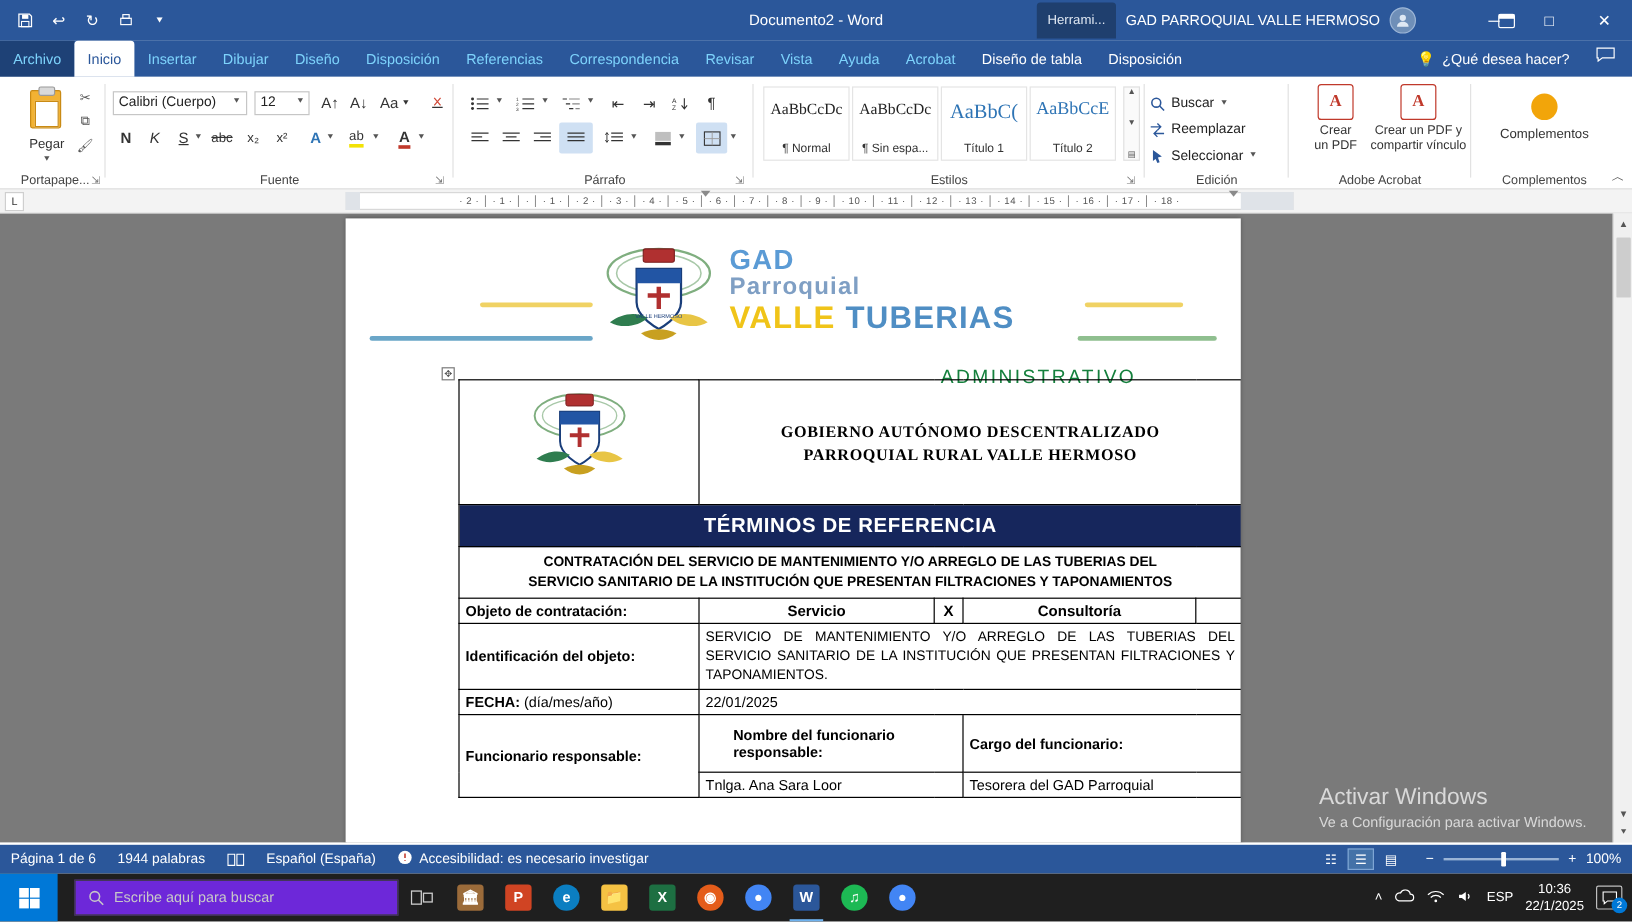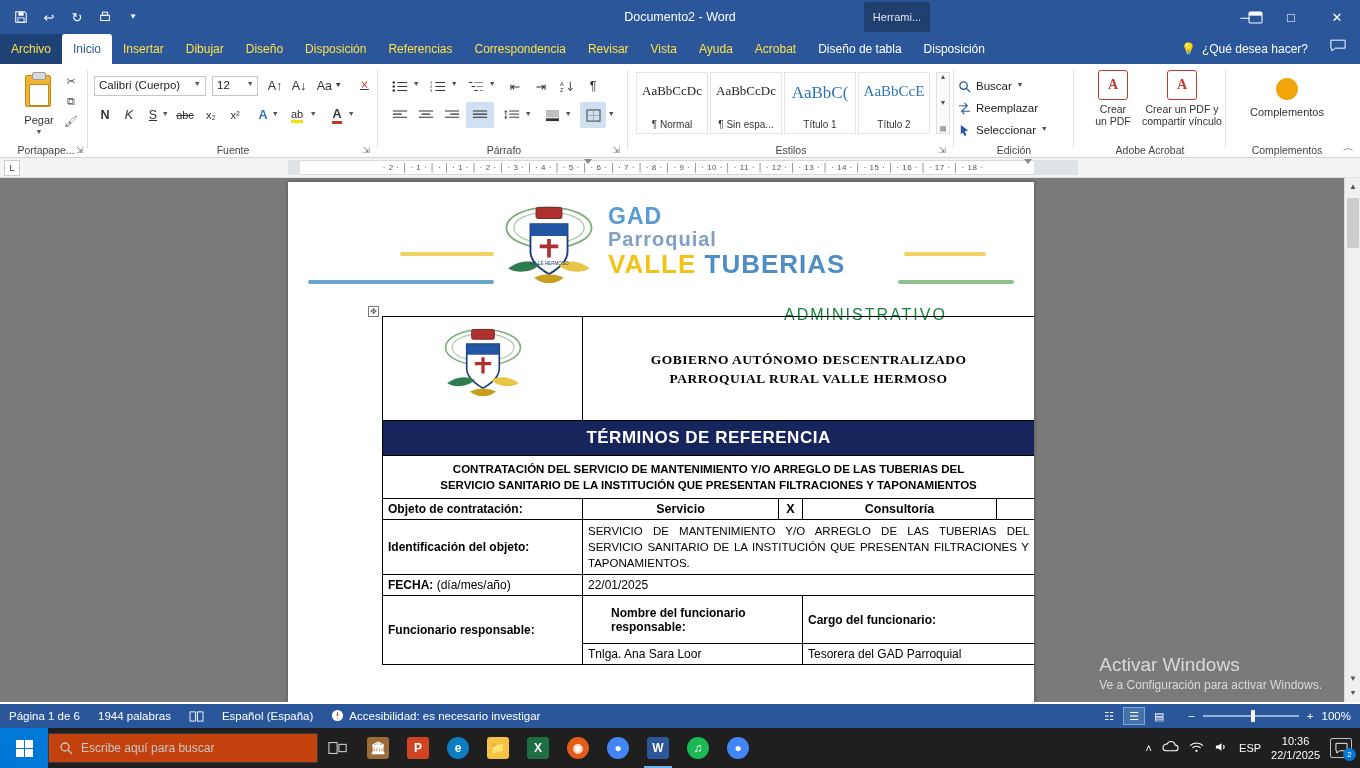--- a/index.html
+++ b/index.html
@@ -53,21 +53,21 @@
     position:absolute; right:92px; top:5px; width:26px; height:24px;
     display:flex; align-items:center; justify-content:center; color:#fff; font-size:12px;
   }
 
   
   .ribbon-tabs {
     position:absolute; top:34px; left:0; width:1360px; height:30px;
     background:#2b579a; display:flex; align-items:flex-end; font-size:12px;
   }
   .rtab {
-    height:30px; padding:0 11px; color:#fde047; display:flex; align-items:center;
+    height:30px; padding:0 11px; color:#7dd3fc; display:flex; align-items:center;
     white-space:nowrap;
   }
   .rtab.file { background:#1e4176; }
   .rtab.active { background:#ffffff; color:#2b579a; border-radius:3px 3px 0 0; }
   .rtab.ctx { color:#fff; }
   .tellme {
     position:absolute; right:52px; top:0; height:30px; display:flex; align-items:center;
     gap:6px; color:#fff; font-size:12px;
   }
   .bulb { font-size:12px; }
@@ -304,21 +304,21 @@
   .taskbar {
     position:absolute; bottom:0; left:0; width:1360px; height:40px;
     background:#1f1f1f; display:flex; align-items:center;
   }
   .startbtn {
     width:48px; height:40px; background:#0078d7; display:flex; align-items:center; justify-content:center;
   }
   .winlogo { width:17px; height:17px; display:grid; grid-template-columns:8px 8px; grid-template-rows:8px 8px; gap:1px; }
   .winlogo span { background:#fff; display:block; }
   .search-box {
-    width:270px; height:30px; margin-left:0; background:#c2410c; border:1px solid #3a3a3a;
+    width:270px; height:30px; margin-left:14px; background:#6d28d9; border:1px solid #3a3a3a;
     display:flex; align-items:center; gap:8px; padding:0 10px; color:#c8c8c8; font-size:12px;
   }
   .tb-icon {
     width:40px; height:40px; display:flex; align-items:center; justify-content:center; position:relative;
   }
   .tb-icon.active::after {
     content:""; position:absolute; bottom:0; left:6px; right:6px; height:2px; background:#6fb3f0;
   }
   .sq { width:22px; height:22px; border-radius:3px; display:flex; align-items:center; justify-content:center;
         font-size:12px; color:#fff; font-weight:bold; }
@@ -355,20 +355,29 @@
       <div class="qat-btn">
         <svg width="14" height="14" viewBox="0 0 16 16">
             <rect x="3" y="6" width="10" height="6" fill="none" stroke="#fff" stroke-width="1.1"></rect>
             <rect x="5" y="2.5" width="6" height="3.5" fill="none" stroke="#fff" stroke-width="1.1"></rect>
           </svg>
       </div>
       <div class="qat-btn" style="font-size:9px;">⯆</div>
     </div>
     <div class="title-center">Documento2  -  Word</div>
     <div class="tab-herram">Herrami...</div>
+    <div class="doc-pill">
+      <span>GAD PARROQUIAL VALLE HERMOSO</span>
+      <span class="avatar">
+        <svg width="14" height="14" viewBox="0 0 16 16">
+            <circle cx="8" cy="5.5" r="3" fill="#dfe8f3"></circle>
+            <path d="M2.5 14c0-3 2.6-4.6 5.5-4.6S13.5 11 13.5 14z" fill="#dfe8f3"></path>
+          </svg>
+      </span>
+    </div>
     <div class="restore-icon">
       <svg width="15" height="13" viewBox="0 0 16 14">
           <rect x="1" y="1" width="14" height="12" rx="1.5" fill="none" stroke="#fff" stroke-width="1.1"></rect>
           <rect x="1" y="1" width="14" height="4" fill="#fff"></rect>
         </svg>
     </div>
     <div class="win-ctrls">
       <div class="win-btn">─</div>
       <div class="win-btn">□</div>
       <div class="win-btn close">✕</div>

